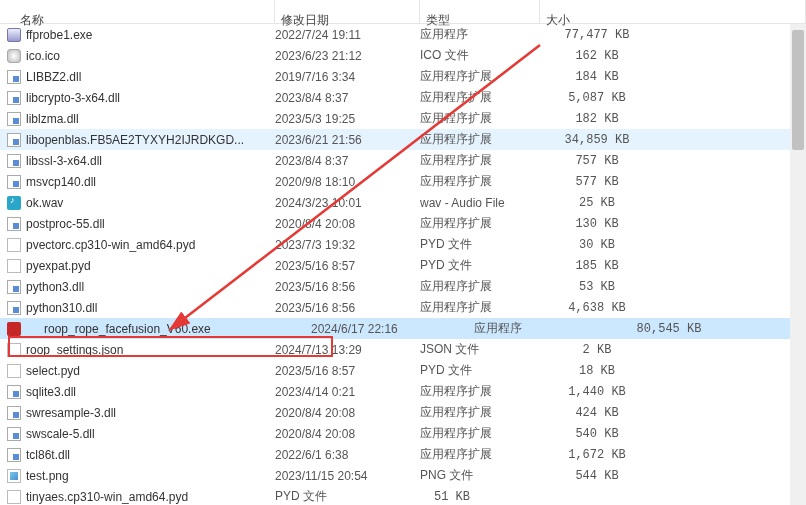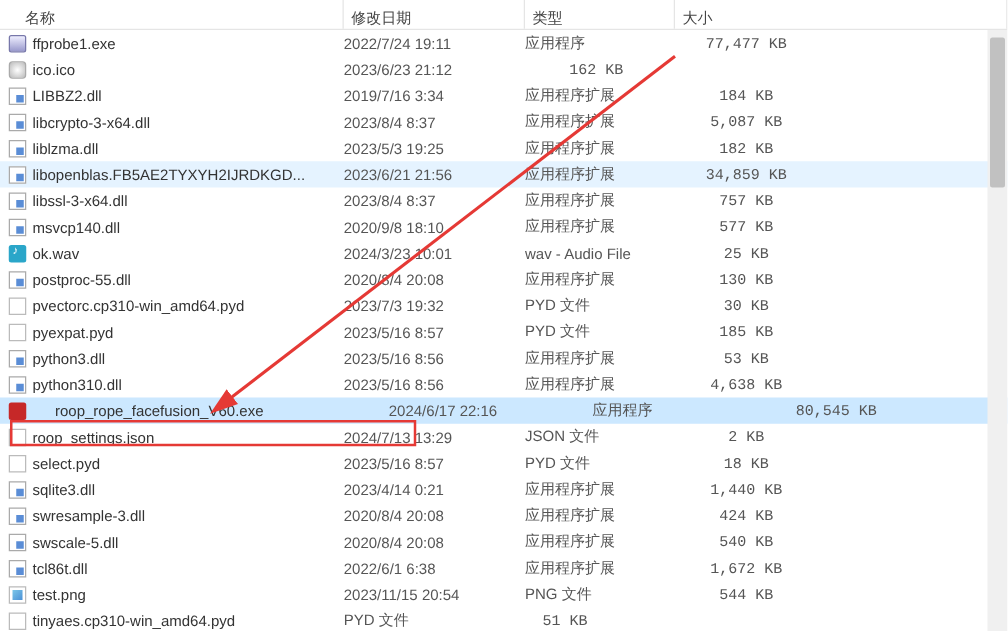--- a/index.html
+++ b/index.html
@@ -1,19 +1,19 @@
 <!DOCTYPE html>
 <html><head>
 <meta charset="utf-8">
 <style>
 * { margin: 0; padding: 0; box-sizing: border-box; }
 body { font-family: "Microsoft YaHei", "Segoe UI", sans-serif; font-size: 12px; color: #333; background: #fff; width: 806px; height: 505px; overflow: hidden; position: relative; }
 
 .header { display: flex; height: 24px; border-bottom: 1px solid #e5e5e5; background: #fff; align-items: center; user-select: none; }
-.header .col { padding: 0 6px; display: flex; align-items: flex-end; height: 100%; border-right: 1px solid #e5e5e5; color: #444; position: relative; }
+.header .col { padding: 12px 6px; display: flex; align-items: flex-start; height: 100%; border-right: 1px solid #e5e5e5; color: #444; position: relative; }
 .col-name { width: 275px; padding-left: 20px !important; }
 .col-date { width: 145px; }
 .col-type { width: 120px; }
 .col-size { flex: 1; text-align: right; padding-right: 120px !important; }
 
 .list { position: relative; }
 .row { display: flex; height: 21px; align-items: center; padding-left: 6px; }
 .row.selected { background: #cce8ff; gap: 18px; }
 .row.highlighted { background: #e5f3ff; }
 .row .icon { width: 16px; height: 16px; margin-right: 4px; flex-shrink: 0; display: flex; align-items: center; justify-content: center; }
@@ -76,20 +76,21 @@
       <span class="date">2022/7/24 19:11</span>
       <span class="type">应用程序</span>
       <span class="size">77,477 KB</span>
     </div>
     <div class="row">
       <span class="icon">
         <span class="ic-ico"></span>
       </span>
       <span class="name">ico.ico</span>
       <span class="date">2023/6/23 21:12</span>
+      <span class="type">ICO 文件</span>
       <span class="size">162 KB</span>
     </div>
     <div class="row">
       <span class="icon">
         <span class="ic-dll"></span>
       </span>
       <span class="name">LIBBZ2.dll</span>
       <span class="date">2019/7/16 3:34</span>
       <span class="type">应用程序扩展</span>
       <span class="size">184 KB</span>

